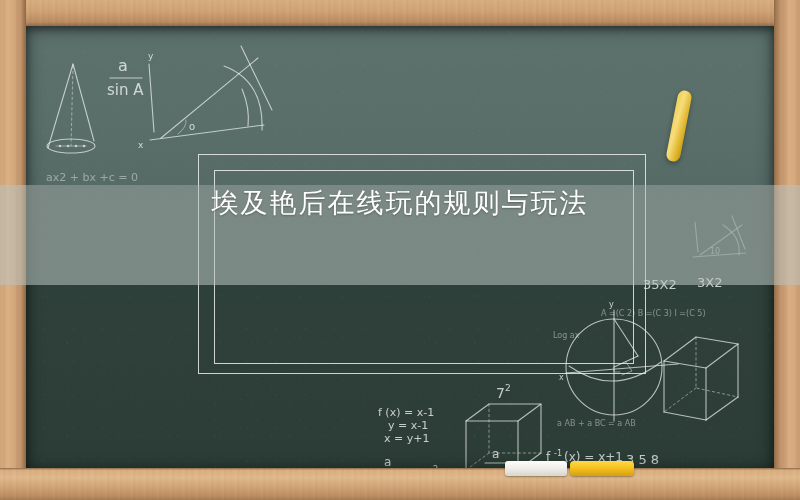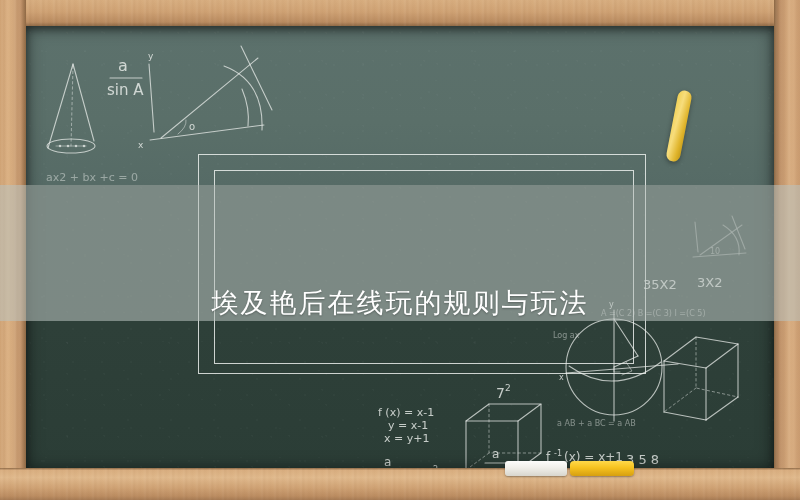--- a/index.html
+++ b/index.html
@@ -100,23 +100,23 @@
   .deco-rect{
     position:absolute;
     border:1.6px solid rgba(240,244,241,.82);
     box-sizing:border-box;
   }
   .deco-rect-outer{left:172px;top:128px;width:448px;height:220px;}
   .deco-rect-inner{left:188px;top:144px;width:420px;height:194px;}
 
   
   .banner{
-    position:absolute;left:0;top:185px;width:800px;height:136px;
+    position:absolute;left:0;top:185px;width:800px;height:100px;
     background:rgba(186,195,190,.56);
-    display:flex;align-items:flex-end;justify-content:center;
+    display:flex;align-items:flex-start;justify-content:center;
   }
   .banner-title{
     color:#ffffff;
     font-family:"DejaVu Sans","Liberation Sans",sans-serif;
     font-size:27px;
     letter-spacing:2px;
     font-weight:400;
     text-shadow:0 1px 2px rgba(0,0,0,.28);
     white-space:nowrap;
   }

